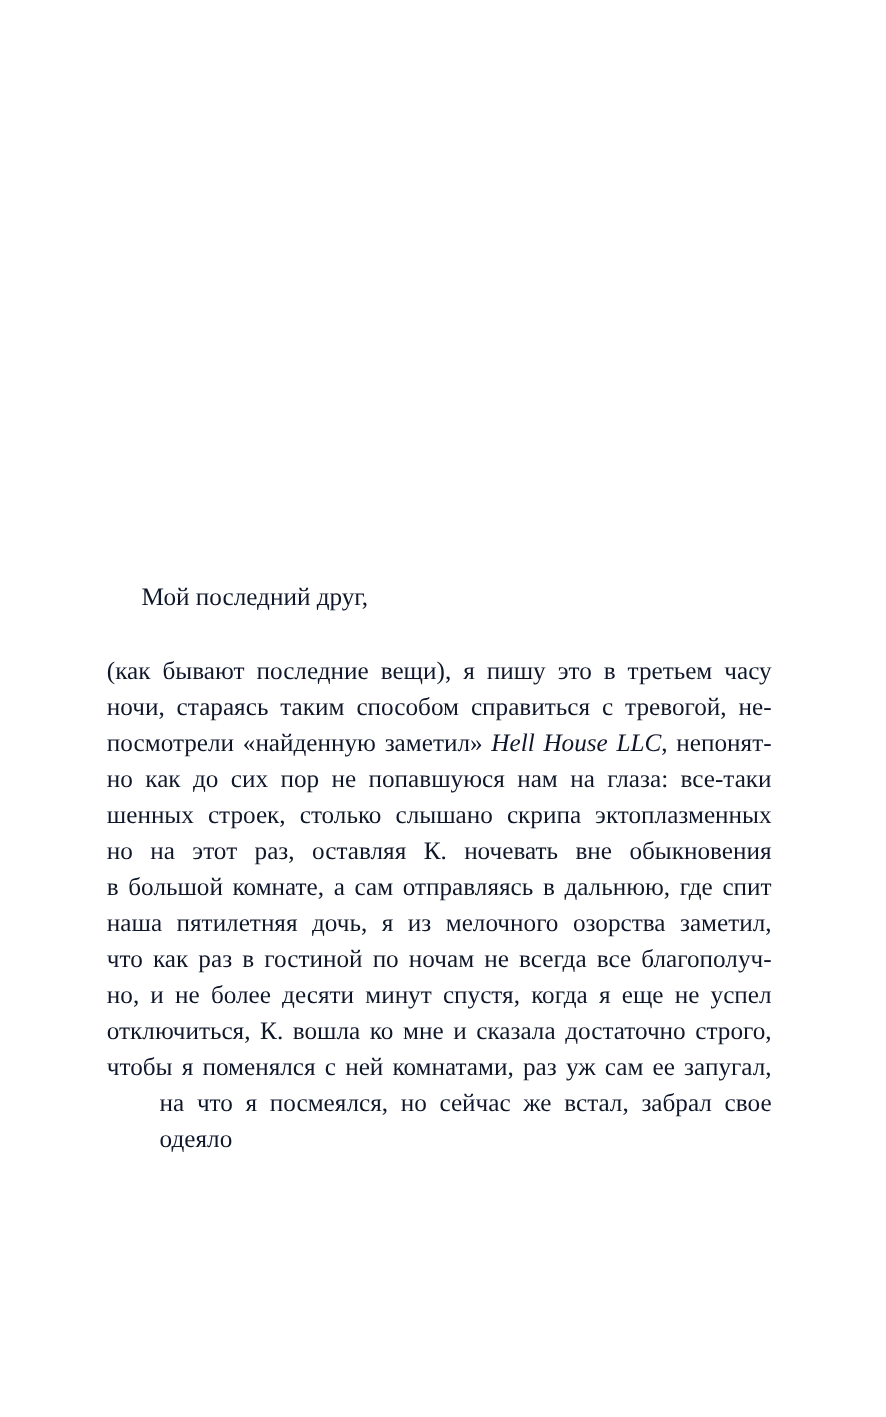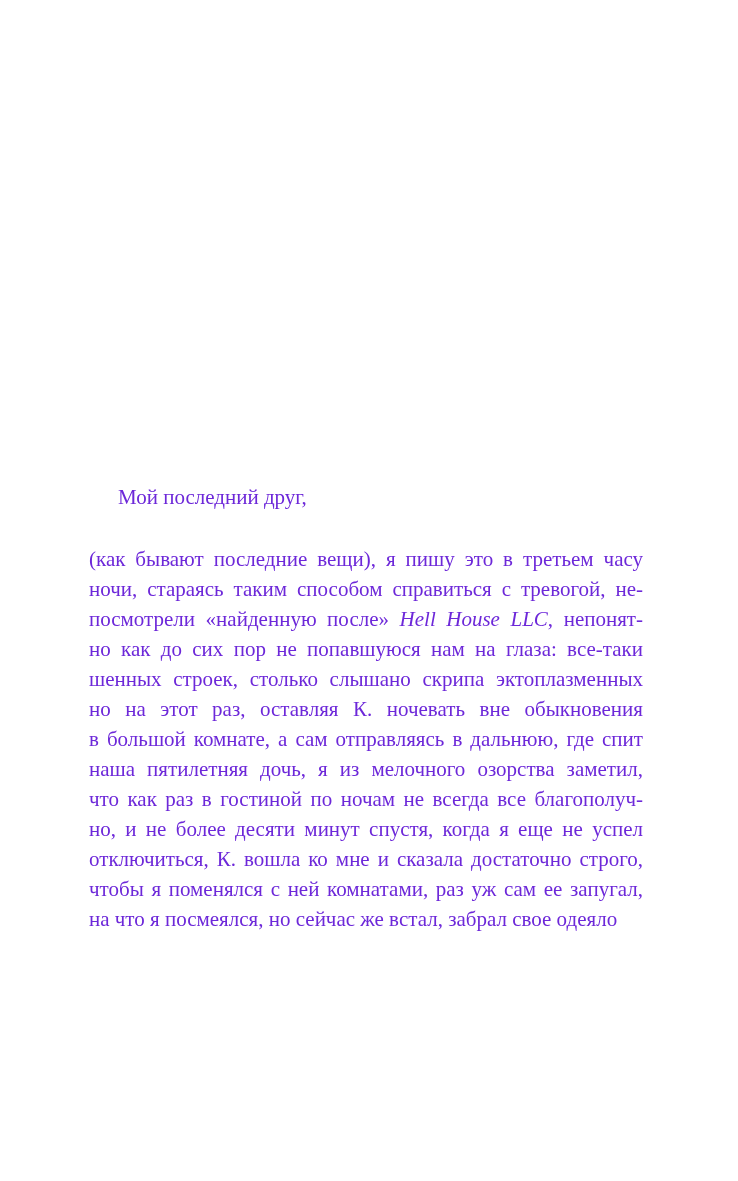--- a/index.html
+++ b/index.html
@@ -7,21 +7,21 @@
     padding: 0;
     background: #ffffff;
   }
   .page {
     position: relative;
     width: 738px;
     height: 1121px;
     background: #ffffff;
     overflow: hidden;
     font-family: "Liberation Serif", "DejaVu Serif", serif;
-    color: #6d28d9;
+    color: #0f172a;
   }
   .letter {
     position: absolute;
     left: 89px;
     top: 482px;
     width: 554px;
     font-size: 21px;
     line-height: 30px;
   }
   .salutation {
@@ -30,35 +30,36 @@
   }
   .paragraph {
     margin-top: 32px;
   }
   .line {
     text-align: justify;
     text-align-last: justify;
   }
   .line.last-line {
     text-align-last: left;
+    margin-left: 44px;
   }
   .italic {
     font-style: italic;
   }
 </style>
 </head>
 <body>
 
 <div class="page">
   <div class="letter">
     <div class="salutation">Мой последний друг,</div>
     <div class="paragraph">
         <div class="line"><span>(как бывают последние вещи), я пишу это в третьем часу</span></div>
         <div class="line"><span>ночи, стараясь таким способом справиться с тревогой, не-</span></div>
-        <div class="line"><span>посмотрели «найденную после» </span><span class="italic">Hell House LLC</span><span>, непонят-</span></div>
+        <div class="line"><span>посмотрели «найденную заметил» </span><span class="italic">Hell House LLC</span><span>, непонят-</span></div>
         <div class="line"><span>но как до сих пор не попавшуюся нам на глаза: все-таки</span></div>
         <div class="line"><span>шенных строек, столько слышано скрипа эктоплазменных</span></div>
         <div class="line"><span>но на этот раз, оставляя К. ночевать вне обыкновения</span></div>
         <div class="line"><span>в большой комнате, а сам отправляясь в дальнюю, где спит</span></div>
         <div class="line"><span>наша пятилетняя дочь, я из мелочного озорства заметил,</span></div>
         <div class="line"><span>что как раз в гостиной по ночам не всегда все благополуч-</span></div>
         <div class="line"><span>но, и не более десяти минут спустя, когда я еще не успел</span></div>
         <div class="line"><span>отключиться, К. вошла ко мне и сказала достаточно строго,</span></div>
         <div class="line"><span>чтобы я поменялся с ней комнатами, раз уж сам ее запугал,</span></div>
         <div class="line last-line"><span>на что я посмеялся, но сейчас же встал, забрал свое одеяло</span></div>

